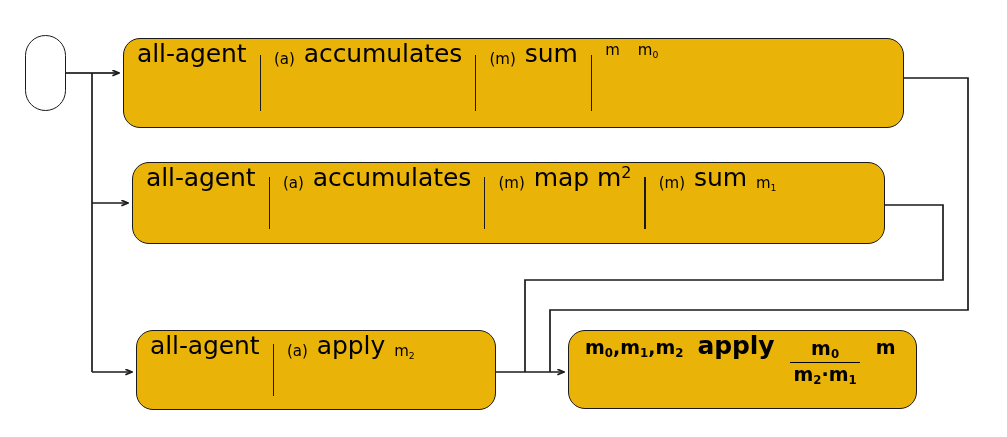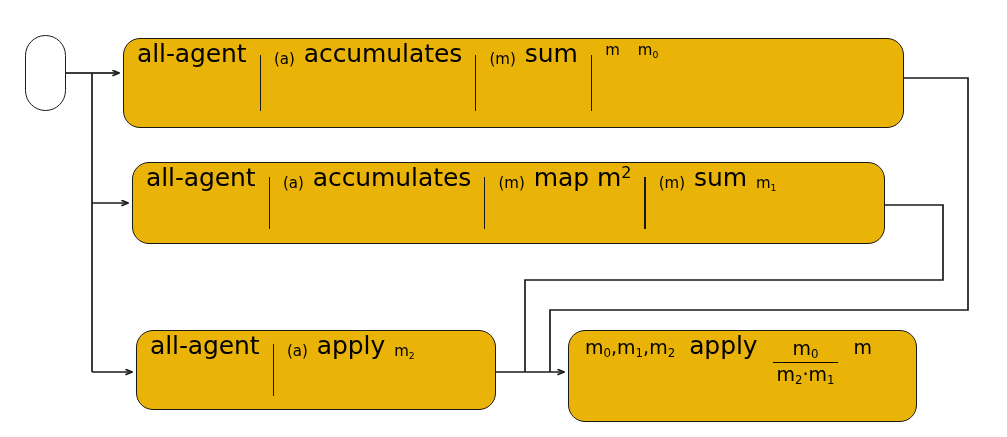--- a/index.html
+++ b/index.html
@@ -127,21 +127,21 @@
       <span class="lbl">all-agent</span>
     </div>
     <div class="divider" style="height:52px;"></div>
     <div class="seg">
       <span class="ann">(a)</span>
       <span class="lbl">apply</span>
       <span class="ann-post"><span>m</span><span class="sub">2</span></span>
     </div>
   </div>
 
-  <div class="node" style="left:568px;top:330px;width:349px;height:92px;">
+  <div class="node" style="left:568px;top:330px;width:349px;height:79px;font-weight:bold;">
     <div class="seg" style="padding:0 16px;">
       <span class="mono-sub"><span>m</span><span class="sub">0</span>,<span>m</span><span class="sub">1</span>,<span>m</span><span class="sub">2</span></span>
       <span class="lbl" style="margin:0 12px 0 14px;">apply</span>
       <span class="frac">
         <span class="num"><span>m</span><span class="sub">0</span></span>
         <span class="den"><span>m</span><span class="sub">2</span>·<span>m</span><span class="sub">1</span></span>
       </span>
       <span class="mono-sub" style="margin-left:12px;">m</span>
     </div>
   </div>

